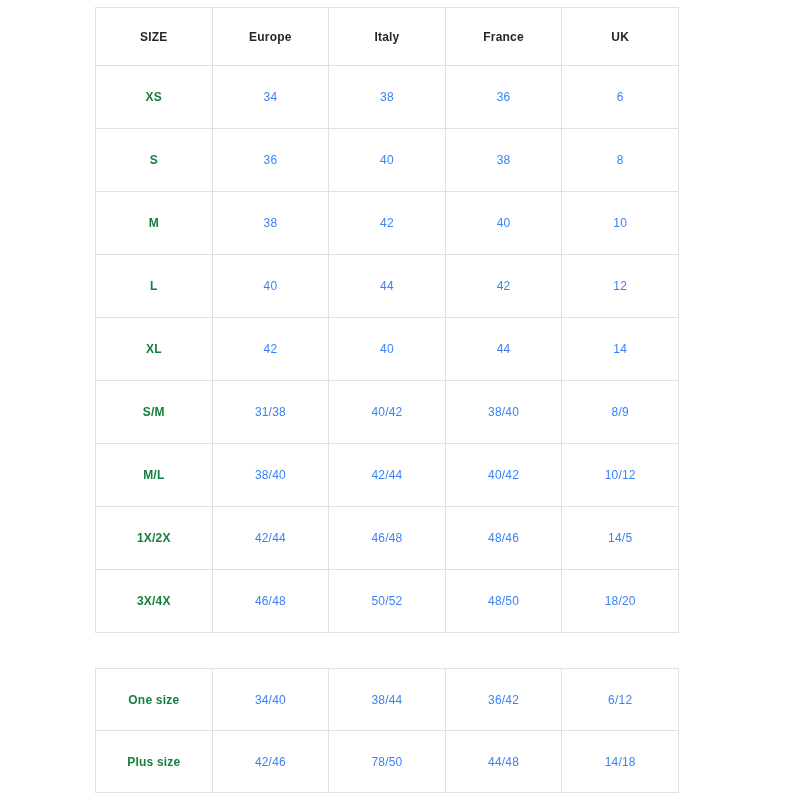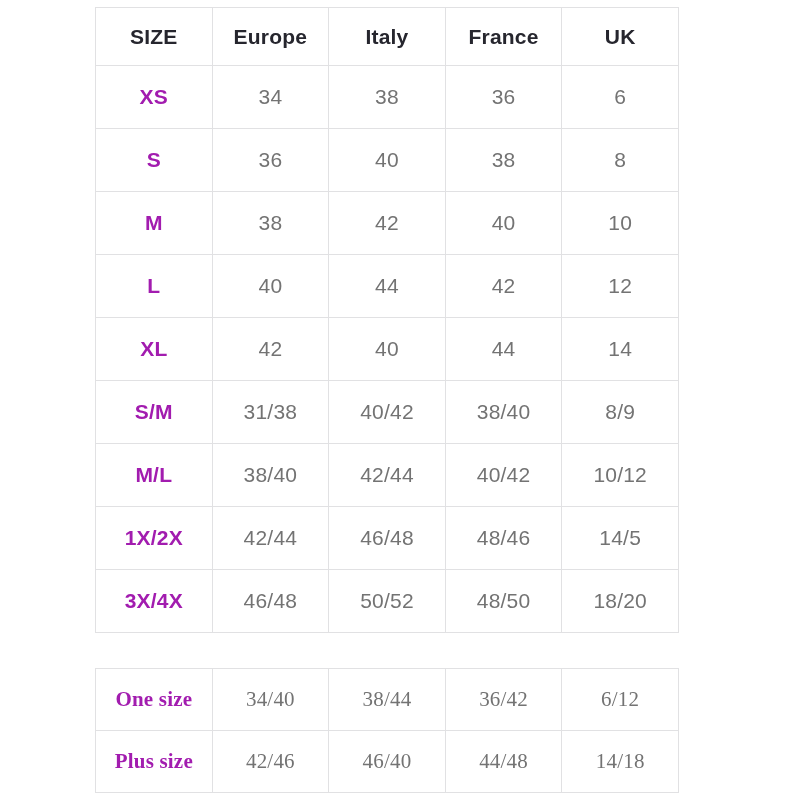--- a/index.html
+++ b/index.html
@@ -24,37 +24,37 @@
     background: #ffffff;
   }
   table.size-table.main { top: 7px; }
   table.size-table.secondary { top: 668px; }
   .size-table th,
   .size-table td {
     border: 1px solid #e1e1e3;
     text-align: center;
     vertical-align: middle;
     padding: 0;
-    font-size: 21px;
+    font-size: 12px;
     letter-spacing: 0.2px;
   }
   .size-table th {
     height: 57px;
     font-weight: bold;
     color: #26262e;
   }
   .size-table td {
     height: 62px;
     font-weight: normal;
-    color: #737373;
+    color: #3b82f6;
   }
-  .size-table.secondary td { height: 61px; font-family: Liberation Serif, serif; }
+  .size-table.secondary td { height: 61px; }
   .size-table td.label {
     font-weight: bold;
-    color: #a21caf;
+    color: #15803d;
   }
 </style>
 </head>
 <body>
 
 <div class="page">
 
   <table class="size-table main">
     <thead>
       <tr>
@@ -137,20 +137,20 @@
       <tr>
         <td class="label">One size</td>
         <td>34/40</td>
         <td>38/44</td>
         <td>36/42</td>
         <td>6/12</td>
       </tr>
       <tr>
         <td class="label">Plus size</td>
         <td>42/46</td>
-        <td>46/40</td>
+        <td>78/50</td>
         <td>44/48</td>
         <td>14/18</td>
       </tr>
     </tbody>
   </table>
 
 </div>
 
 </body></html>

